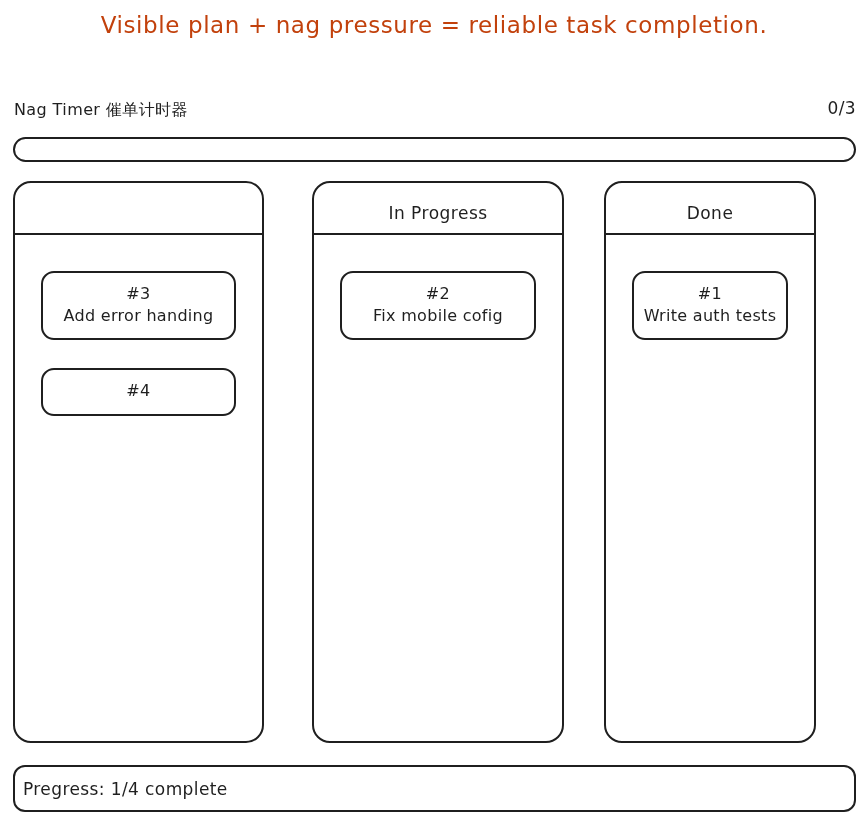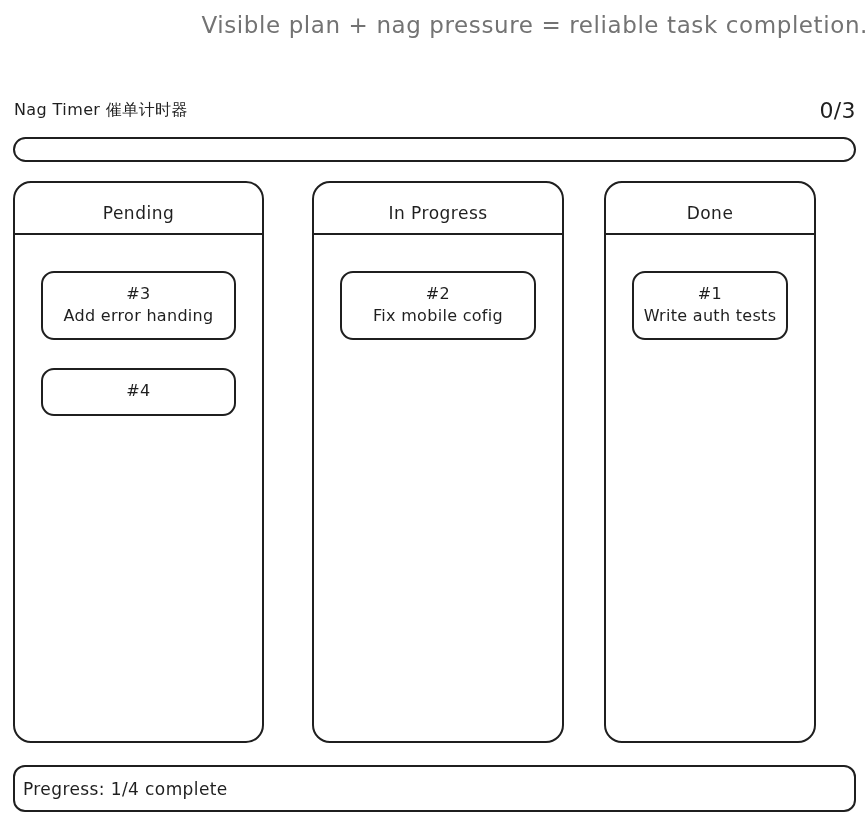--- a/index.html
+++ b/index.html
@@ -16,41 +16,41 @@
     color: #1f1f1f;
     position: relative;
   }
 
   
   #headline {
     position: absolute;
     left: 0;
     top: 12px;
     width: 868px;
-    text-align: right;
+    text-align: center;
     font-size: 23px;
     letter-spacing: 0.6px;
-    color: #737373;
+    color: #c2410c;
     white-space: nowrap;
   }
 
   
   #nag-label {
     position: absolute;
     left: 14px;
     top: 100px;
     font-size: 16px;
     letter-spacing: 0.4px;
     white-space: nowrap;
   }
   #nag-count {
     position: absolute;
     right: 12px;
     top: 98px;
-    font-size: 22px;
+    font-size: 17px;
     letter-spacing: 0.4px;
   }
   #nag-bar {
     position: absolute;
     left: 13px;
     top: 137px;
     width: 843px;
     height: 25px;
     box-sizing: border-box;
     border: 2.4px solid #1f1f1f;
@@ -158,21 +158,20 @@
 <div id="headline">Visible plan + nag pressure = reliable task completion.</div>
 
 <div id="nag-label">Nag Timer 催单计时器</div>
 <div id="nag-count">0/3</div>
 <div id="nag-bar">
   <div id="nag-bar-fill" style="width: 0%;"></div>
 </div>
 
 <div id="board">
   <div class="column" id="column-0">
-    <div class="column-title">Pending</div>
     <div class="column-divider"></div>
     <div class="card-list">
       <div class="card">
         <div class="card-id">#3</div>
         <div class="card-title">Add error handing</div>
       </div>
       <div class="card">
         <div class="card-id">#4</div>
       </div>
     </div>

